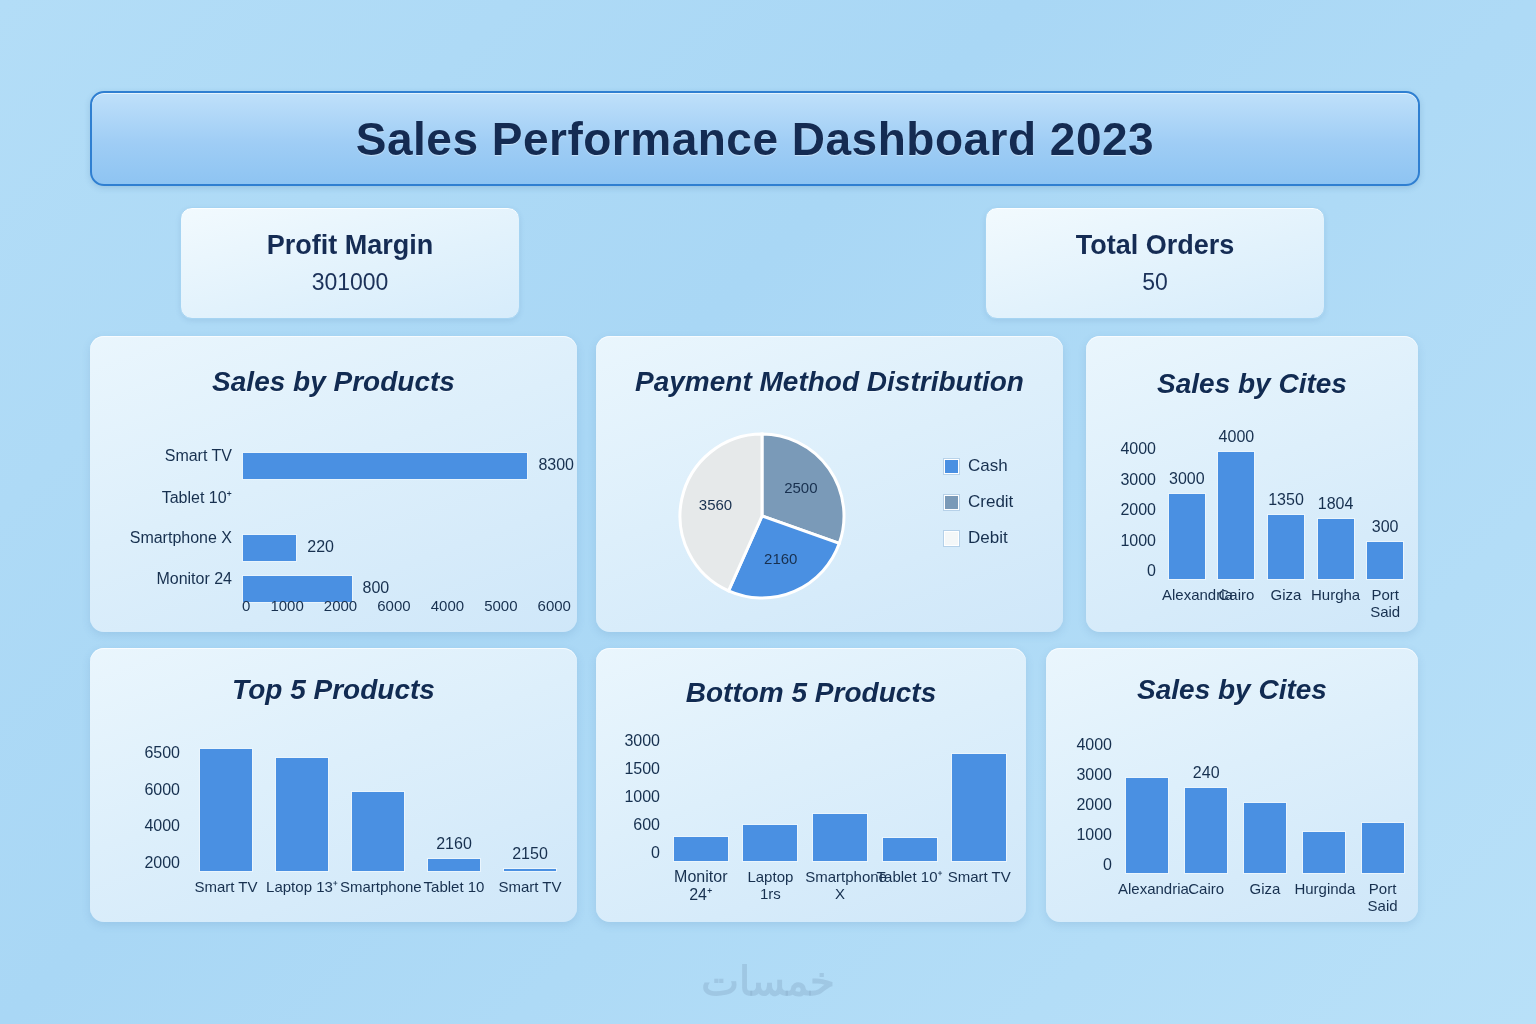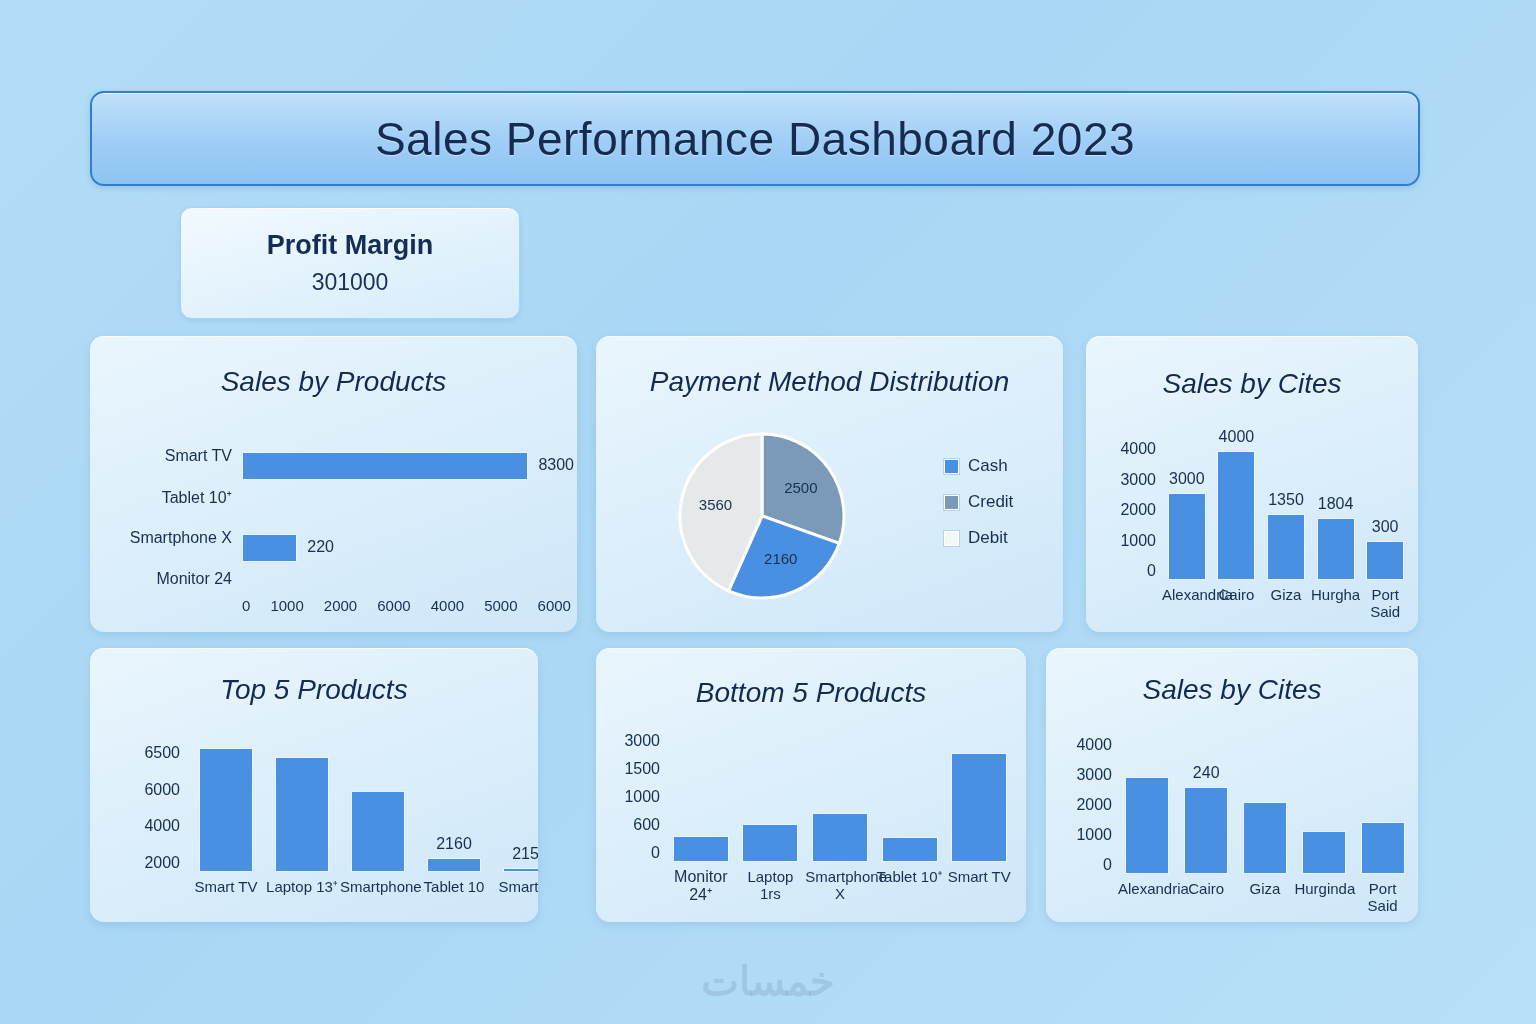--- a/index.html
+++ b/index.html
@@ -31,21 +31,21 @@
     border-radius: 14px;
     border: 2px solid #2f7fd1;
     background: linear-gradient(180deg, #bfe0fa 0%, #9fcdf5 55%, #8ec4f2 100%);
     box-shadow: 0 2px 6px rgba(40,90,140,0.18), inset 0 1px 0 rgba(255,255,255,0.6);
     display: flex;
     align-items: center;
     justify-content: center;
   }
   .header-title {
     font-size: 46px;
-    font-weight: normal;
+    font-weight: bold;
     color: #142b52;
     letter-spacing: 0.5px;
     text-shadow: 0 1px 1px rgba(255,255,255,0.45);
     white-space: nowrap;
   }
 
   
   .kpi-row {
     position: absolute;
     left: 180px;
@@ -82,32 +82,32 @@
   .panel {
     position: absolute;
     border-radius: 14px;
     background: linear-gradient(160deg, #eaf6fd 0%, #ddeffb 45%, #cfe7f9 100%);
     box-shadow: 0 3px 8px rgba(60,110,160,0.15), inset 0 1px 0 rgba(255,255,255,0.7);
     overflow: hidden;
   }
   .panel-title {
     text-align: center;
     font-size: 28px;
-    font-weight: normal;
+    font-weight: bold;
     font-style: italic;
     color: #112murky;
     color: #112b52;
     text-shadow: 0 1px 1px rgba(255,255,255,0.5);
   }
 
   
   #panel-sales-products { left: 90px;   top: 336px; width: 487px; height: 296px; }
   #panel-payment-pie    { left: 596px;  top: 336px; width: 467px; height: 296px; }
   #panel-cities-top     { left: 1086px; top: 336px; width: 332px; height: 296px; }
-  #panel-top5           { left: 90px;   top: 648px; width: 448px; height: 274px; }
+  #panel-top5           { left: 90px;   top: 648px; width: 487px; height: 274px; }
   #panel-bottom5        { left: 596px;  top: 648px; width: 430px; height: 274px; }
   #panel-cities-bottom  { left: 1046px; top: 648px; width: 372px; height: 274px; }
 
   
   .hbar-area {
     position: absolute;
     left: 0; top: 84px;
     width: 100%; height: 172px;
   }
   .hbar-row {
@@ -269,20 +269,24 @@
 
   <div class="header-bar">
     <div class="header-title">Sales Performance Dashboard 2023</div>
   </div>
 
   <div class="kpi-row">
     <div class="kpi-card">
       <div class="kpi-label">Profit Margin</div>
       <div class="kpi-value">301000</div>
     </div>
+    <div class="kpi-card">
+      <div class="kpi-label">Total Orders</div>
+      <div class="kpi-value">50</div>
+    </div>
   </div>
 
   <div class="panel" id="panel-sales-products">
     <div class="panel-title" style="margin-top:30px;">Sales by Products</div>
     <div class="hbar-area" id="hbar-area">
         <div class="hbar-row" style="top: 22px;">
           <div class="hbar-label">Smart TV</div>
           <div class="hbar-track">
             <div class="hbar-fill" style="width: 85.5%;"></div>
             <div class="hbar-value" style="left: calc(85.5% + 10px);">8300</div>
@@ -293,20 +297,24 @@
         </div>
         <div class="hbar-row" style="top: 104px;">
           <div class="hbar-label">Smartphone X</div>
           <div class="hbar-track">
             <div class="hbar-fill" style="width: 16.5%;"></div>
             <div class="hbar-value" style="left: calc(16.5% + 10px);">220</div>
           </div>
         </div>
         <div class="hbar-row" style="top: 145px;">
           <div class="hbar-label">Monitor 24</div>
+          <div class="hbar-track">
+            <div class="hbar-fill" style="width: 33%;"></div>
+            <div class="hbar-value" style="left: calc(33% + 10px);">800</div>
+          </div>
         </div>
       </div>
     <div class="hbar-axis" id="hbar-axis">
         <span>0</span>
         <span>1000</span>
         <span>2000</span>
         <span>6000</span>
         <span>4000</span>
         <span>5000</span>
         <span>6000</span>

